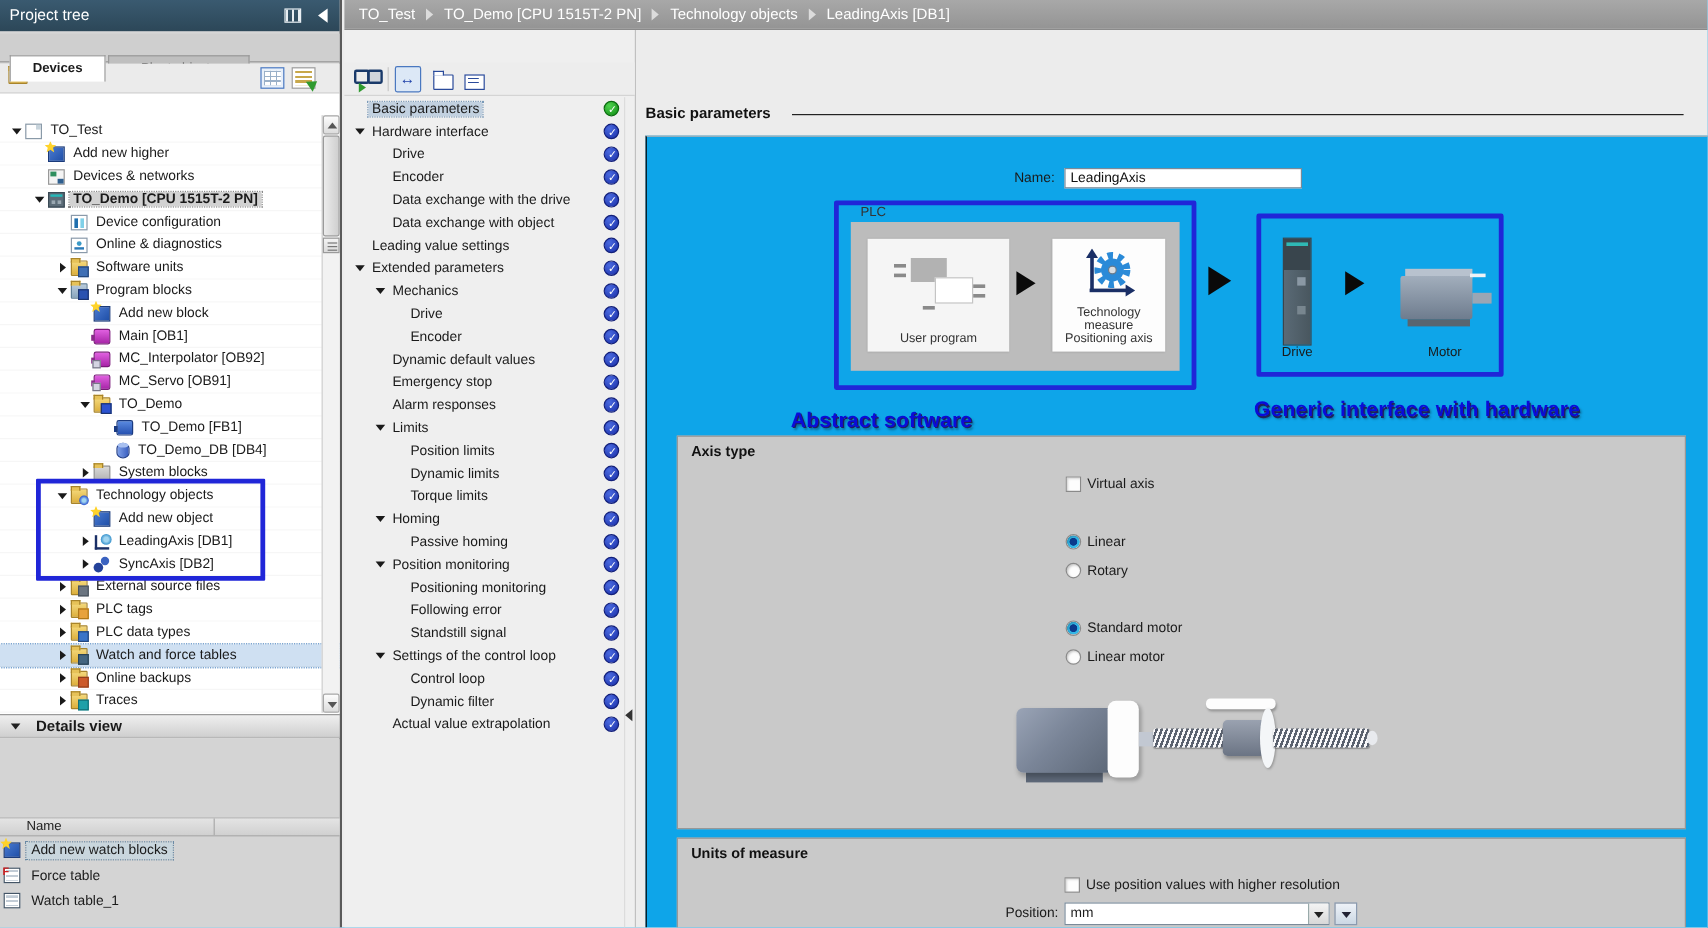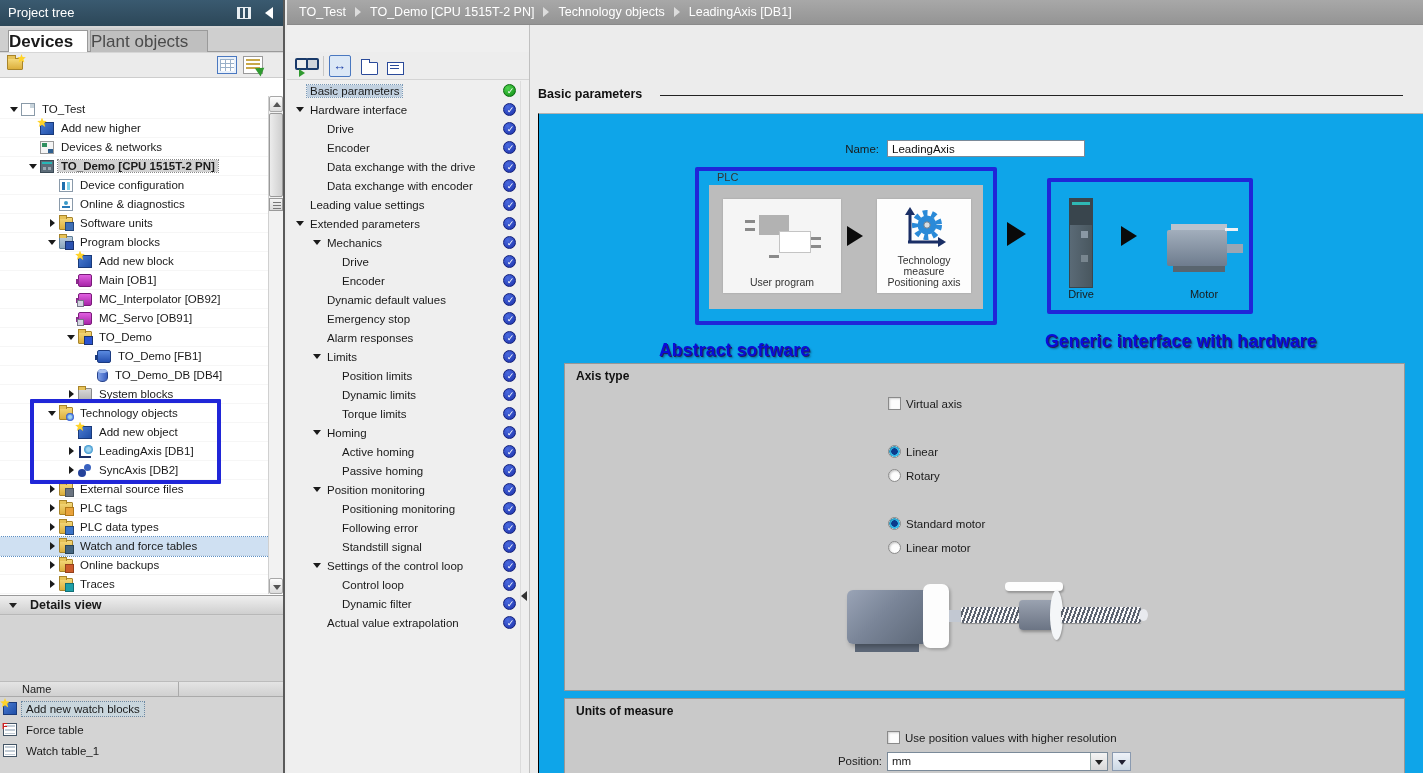--- a/index.html
+++ b/index.html
@@ -5,21 +5,21 @@
   *{margin:0;padding:0;box-sizing:border-box}
   html,body{width:1423px;height:773px;overflow:hidden}
   body{font-family:"Liberation Sans","DejaVu Sans",sans-serif;background:#ececec;position:relative;font-size:11.5px;color:#1a1a1a}
 
   
   #left-panel{position:absolute;left:0;top:0;width:285px;height:773px;background:#d6d6d6;border-right:2px solid #5a5a5a}
   #pt-header{position:absolute;left:0;top:0;width:100%;height:26px;background:linear-gradient(#3a5a70,#2c4758);color:#fff;font-weight:normal;font-size:13px;line-height:26px;padding-left:8px}
   .cols-icon{position:absolute;right:32px;top:7px;width:14px;height:12px;border:1px solid #e8eef2;background:repeating-linear-gradient(90deg,#e8eef2 0 2px,transparent 2px 5px)}
   .pt-collapse{position:absolute;right:10px;top:7px;width:0;height:0;border-top:6px solid transparent;border-bottom:6px solid transparent;border-right:8px solid #fff}
   #pt-tabs{position:absolute;left:0;top:28px;width:100%;height:24px;background:#cfcfcf;border-bottom:1px solid #9a9a9a}
-  .tab{position:absolute;top:2px;height:22px;line-height:21px;font-size:17px;border:1px solid #9a9a9a;border-bottom:none}
+  .tab{position:absolute;top:18px;height:22px;line-height:21px;text-align:center;font-size:11px;border:1px solid #9a9a9a;border-bottom:none}
   .tab.active{left:8px;width:80px;background:#fff;font-weight:bold;z-index:2}
   .tab.inactive{left:90px;width:118px;background:#bfbfbf;color:#4a4a4a}
   #pt-toolbar{position:absolute;left:0;top:53px;width:100%;height:25px;background:#ebebeb;border-bottom:1px solid #cdcdcd}
   .tb-newfolder{position:absolute;left:7px;top:5px;width:16px;height:12px;background:linear-gradient(#f4d87a,#dcaf3c);border:1px solid #a8842a;border-radius:1px}
   .tb-newfolder::before{content:"";position:absolute;left:-1px;top:-4px;width:7px;height:3px;background:#e6c258;border:1px solid #a8842a;border-bottom:none}
   .tb-newfolder::after{content:"";position:absolute;right:-4px;top:-5px;width:9px;height:9px;background:#ffd32a;clip-path:polygon(50% 0,63% 32%,98% 35%,72% 57%,82% 95%,50% 72%,18% 95%,28% 57%,2% 35%,37% 32%)}
   .tb-view1{position:absolute;right:46px;top:3px;width:20px;height:18px;border:1px solid #4a78c0;background:#e8f0fa}
   .tb-view1::before{content:"";position:absolute;inset:2px;background:
      repeating-linear-gradient(#9ab0c8 0 1px,transparent 1px 4px),
      repeating-linear-gradient(90deg,#9ab0c8 0 1px,transparent 1px 5px),#fff}
@@ -442,21 +442,21 @@
       </div>
     <div class="nrow nv1">
         <span class="nlbl">Encoder</span>
         <span class="chk b"></span>
       </div>
     <div class="nrow nv1">
         <span class="nlbl">Data exchange with the drive</span>
         <span class="chk b"></span>
       </div>
     <div class="nrow nv1">
-        <span class="nlbl">Data exchange with encoder</span>
+        <span class="nlbl">Data exchange with object</span>
         <span class="chk b"></span>
       </div>
     <div class="nrow nv0">
         <span class="nlbl">Leading value settings</span>
         <span class="chk b"></span>
       </div>
     <div class="nrow nv0">
         <span class="tw down nvarr"></span>
         <span class="nlbl">Extended parameters</span>
         <span class="chk b"></span>
@@ -499,24 +499,20 @@
         <span class="nlbl">Dynamic limits</span>
         <span class="chk b"></span>
       </div>
     <div class="nrow nv2">
         <span class="nlbl">Torque limits</span>
         <span class="chk b"></span>
       </div>
     <div class="nrow nv1">
         <span class="tw down nvarr"></span>
         <span class="nlbl">Homing</span>
-        <span class="chk b"></span>
-      </div>
-    <div class="nrow nv2">
-        <span class="nlbl">Active homing</span>
         <span class="chk b"></span>
       </div>
     <div class="nrow nv2">
         <span class="nlbl">Passive homing</span>
         <span class="chk b"></span>
       </div>
     <div class="nrow nv1">
         <span class="tw down nvarr"></span>
         <span class="nlbl">Position monitoring</span>
         <span class="chk b"></span>

